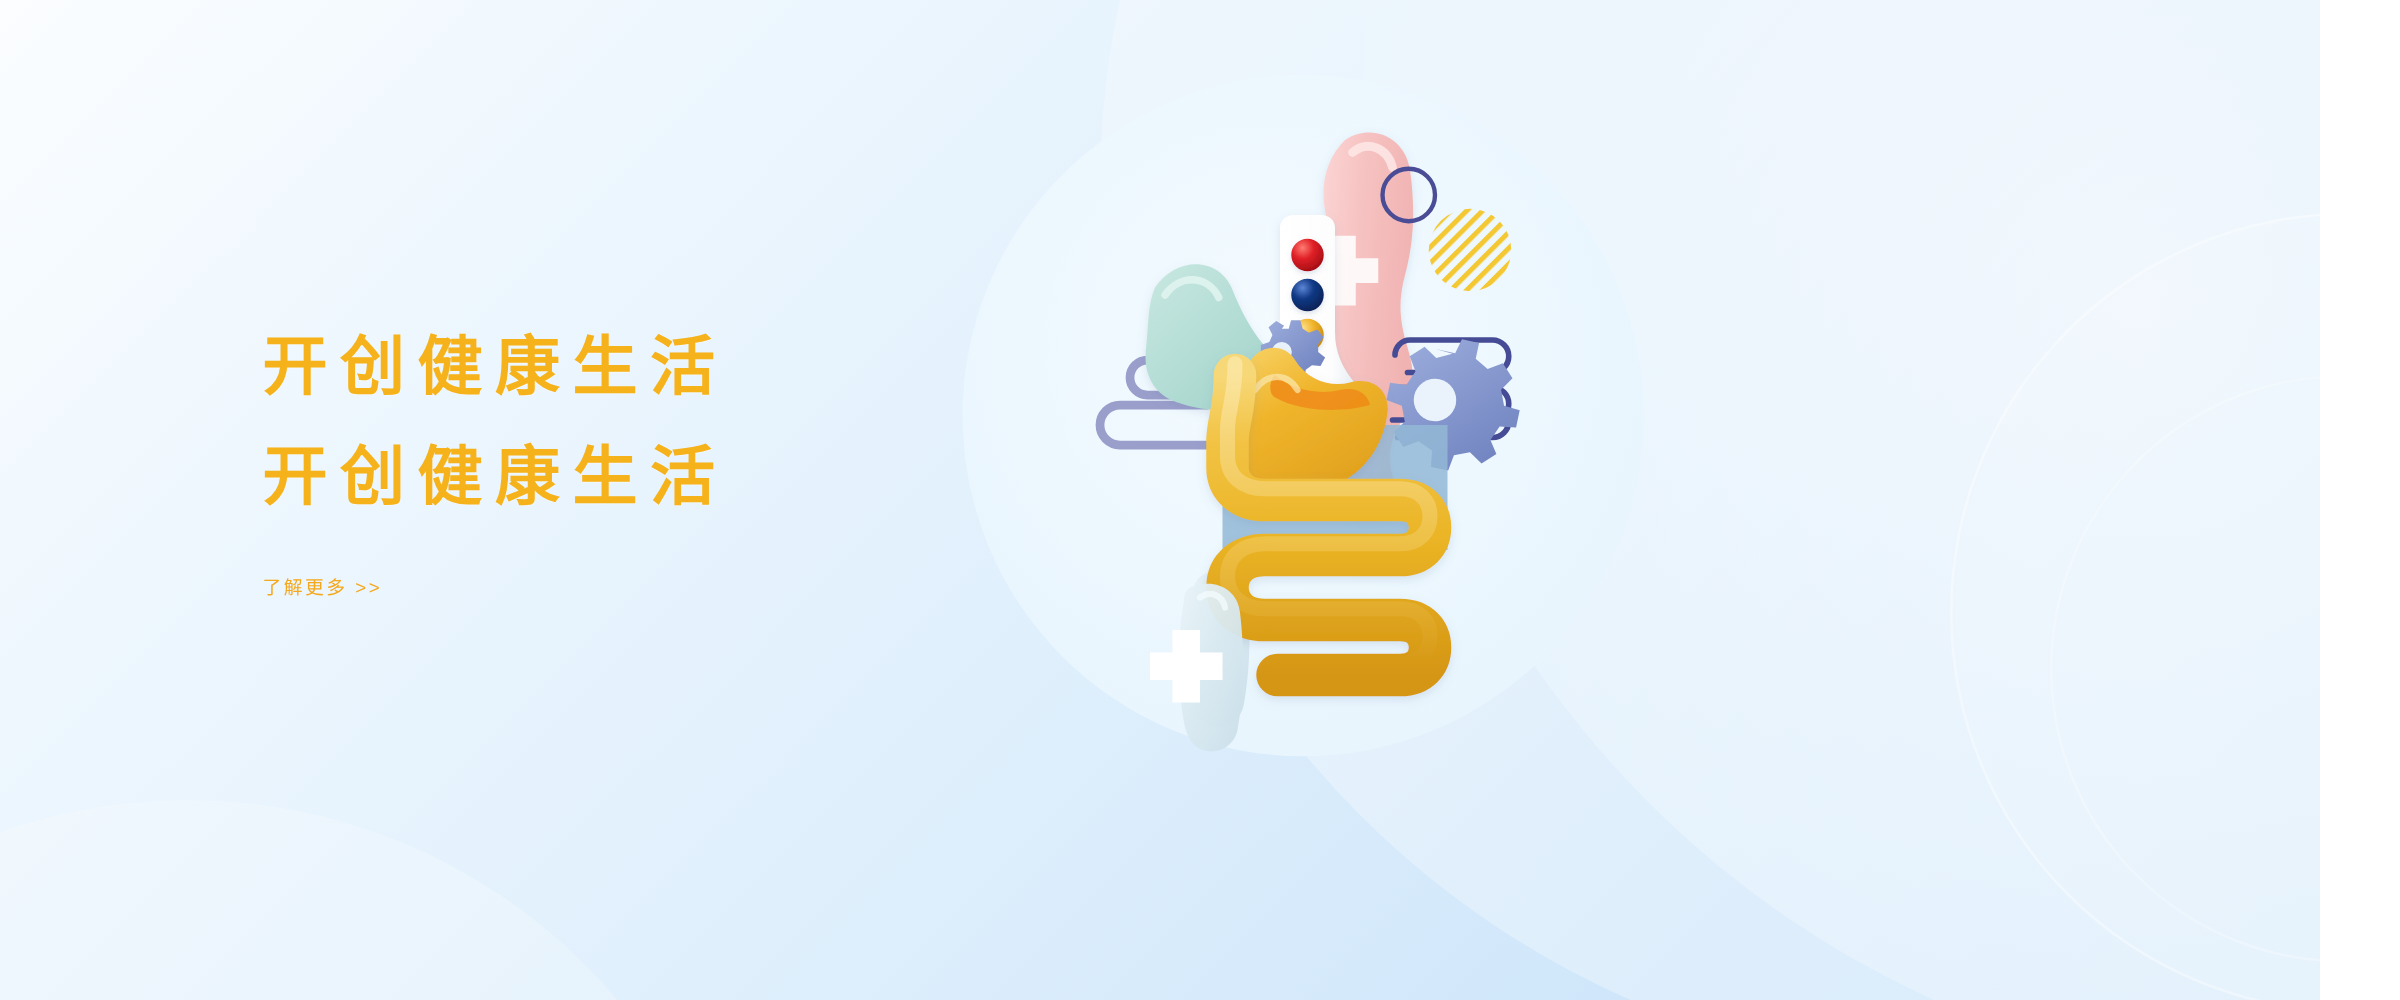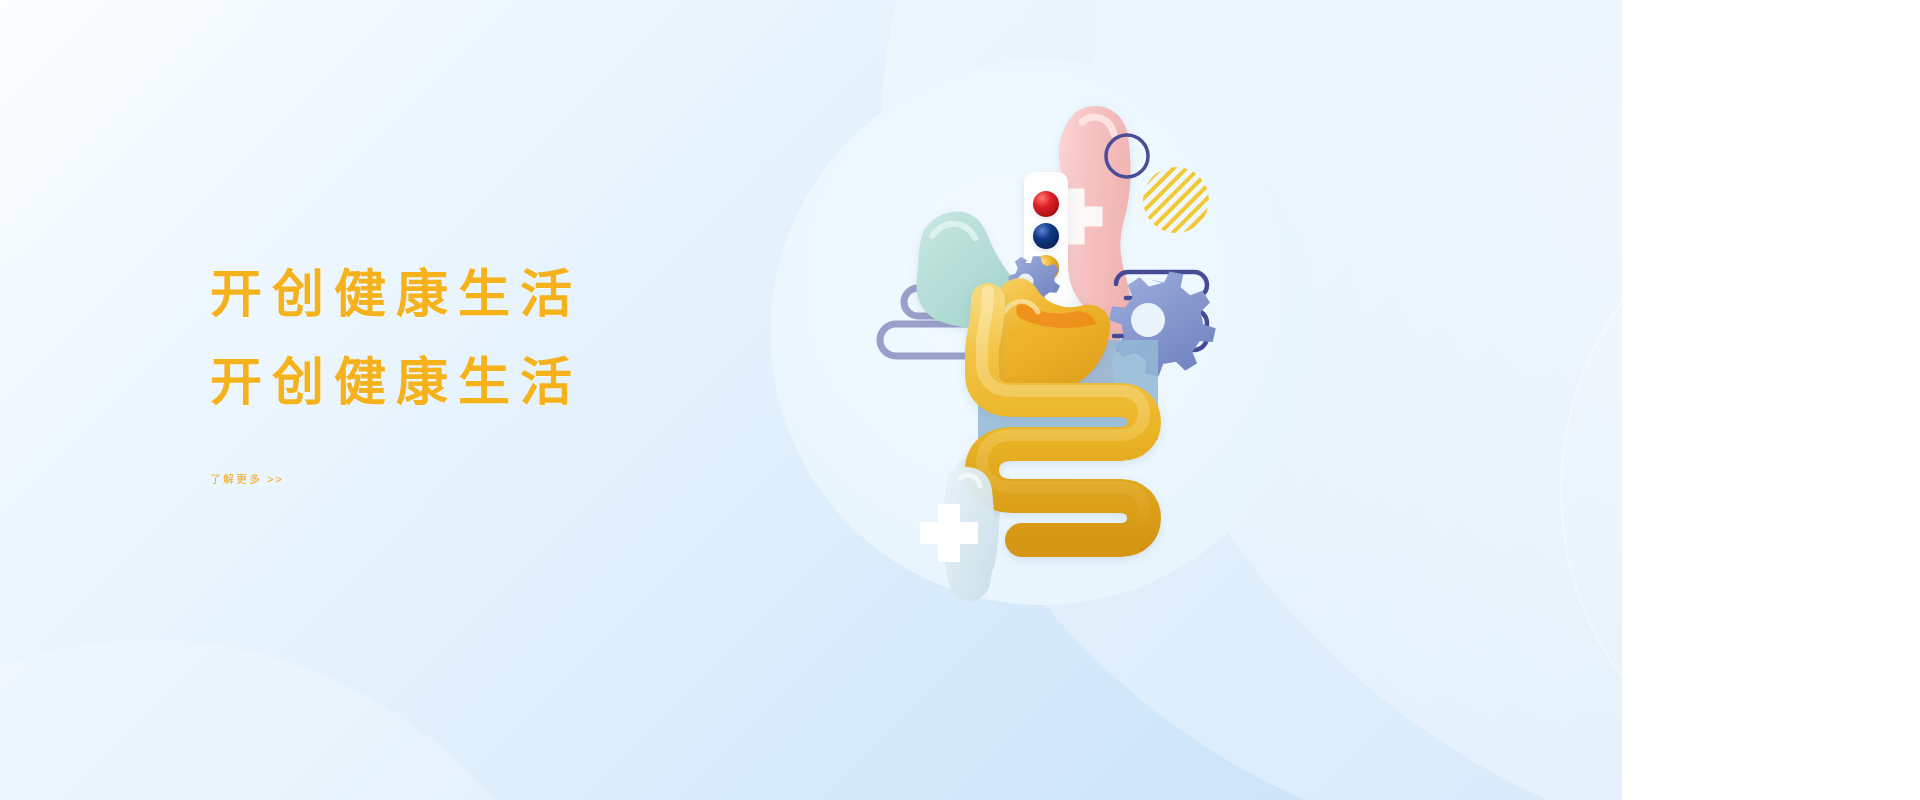--- a/index.html
+++ b/index.html
@@ -5,21 +5,21 @@
 <style>
   * { margin:0; padding:0; box-sizing:border-box; }
   html, body {
     width:1920px; height:800px; overflow:hidden;
     font-family:"Liberation Sans", "DejaVu Sans", sans-serif;
   }
 
   
   .banner{
     position:relative;
-    width:1622px; height:800px;
+    width:1856px; height:800px;
     overflow:hidden;
     background:linear-gradient(135deg,#fbfdff 0%,#eef7fe 22%,#ddeefc 55%,#cfe6fa 80%,#c9e3f9 100%);
   }
 
   
   .bg-blob{ position:absolute; border-radius:50%; pointer-events:none; }
 
   .bg-blob-top-right{
     width:1560px; height:1560px;
     left:1090px; top:-690px;
@@ -57,23 +57,23 @@
     color:#f5b21b;
     font-size:52px;
     font-weight:bold;
     letter-spacing:10px;
     line-height:88px;
     white-space:nowrap;
     text-shadow:0 1px 0 rgba(255,255,255,.35);
   }
   .cta{
     display:inline-block;
-    margin-top:44px;
+    margin-top:32px;
     color:#f5a81b;
-    font-size:11px;
+    font-size:15px;
     letter-spacing:2px;
     text-decoration:none;
     cursor:pointer;
     white-space:nowrap;
   }
 
   
   .art{
     position:absolute;
     left:770px; top:60px;

